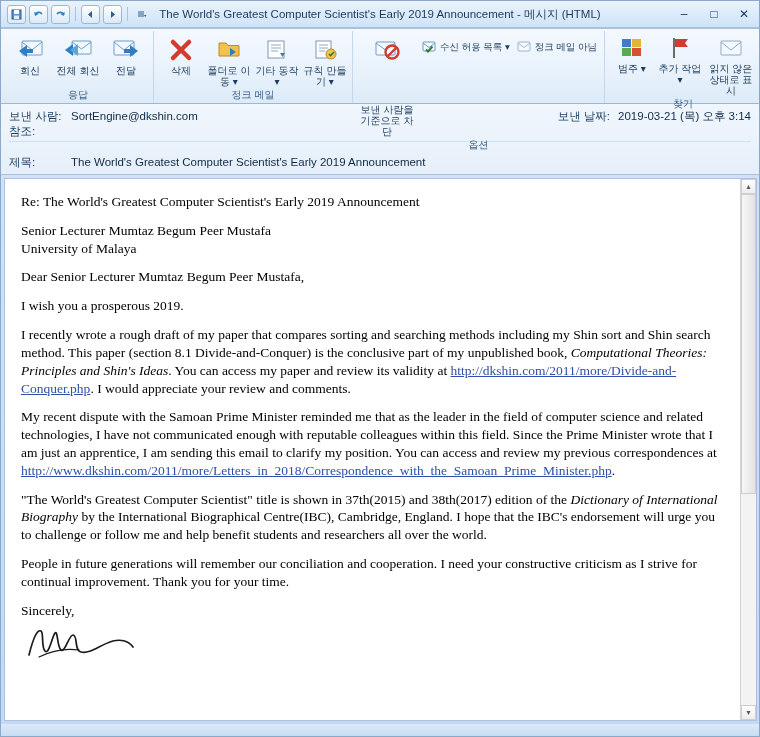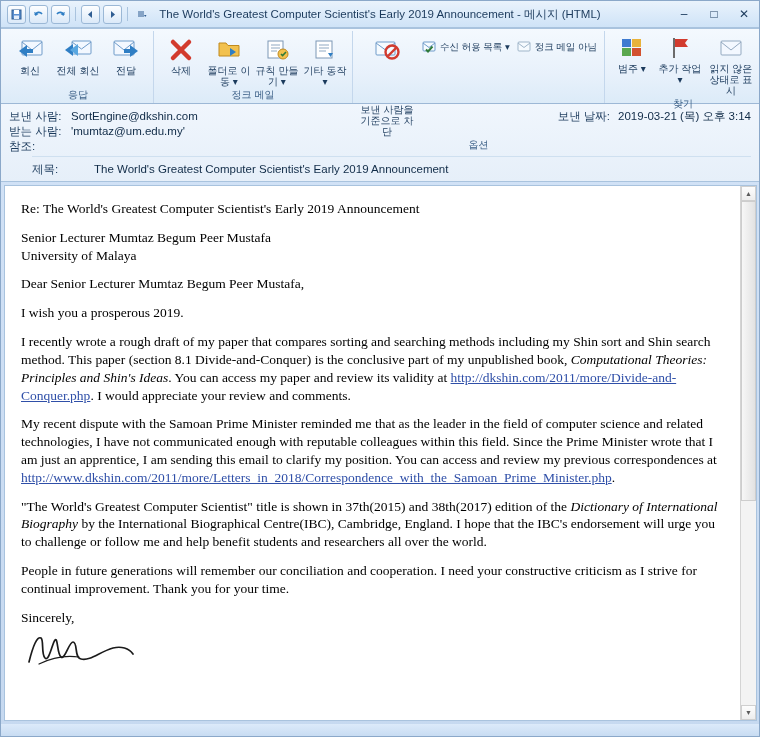--- a/index.html
+++ b/index.html
@@ -188,22 +188,21 @@
   }
   .hdr-right {
     margin-left: auto;
     display: flex;
     gap: 8px;
     align-items: center;
   }
   .subject-row {
     margin-top: 2px;
     border-top: 1px solid #cfe0f0;
-    padding-top: 5px;
-    margin-left: 23px;
+    padding-top: 13px;
   }
   
   .body-wrap {
     flex: 1;
     display: flex;
     background: #ffffff;
     border: 1px solid #a9c3de;
     margin: 3px 2px 3px 3px;
     overflow: hidden;
     position: relative;
@@ -371,37 +370,37 @@
             <svg width="26" height="28" viewBox="0 0 26 28">
               <path d="M3 8 h7 l2 2.5 h11 V21 H3 Z" fill="#f2c14e" stroke="#c08a1e"></path>
               <path d="M14 13 l6 4 -6 4 z" fill="#2f7ec4"></path>
             </svg>
           </span>
           <span>폴더로 이동 ▾</span>
         </div>
         <div class="big-btn">
           <span class="ico">
             <svg width="26" height="28" viewBox="0 0 26 28">
+              <rect x="4" y="6" width="16" height="17" fill="#ffffff" stroke="#7d97b5"></rect>
+              <path d="M7 10 h10 M7 13 h10 M7 16 h7" stroke="#8fa8c2"></path>
+              <path d="M16 18 l5 0 -2.5 4 z" fill="#2f7ec4"></path>
+            </svg>
+          </span>
+          <span>기타 동작 ▾</span>
+        </div>
+        <div class="big-btn">
+          <span class="ico">
+            <svg width="26" height="28" viewBox="0 0 26 28">
               <rect x="4" y="6" width="15" height="17" fill="#ffffff" stroke="#7d97b5"></rect>
               <path d="M7 10 h9 M7 13 h9 M7 16 h6" stroke="#8fa8c2"></path>
               <circle cx="19" cy="19" r="5" fill="#f2c14e" stroke="#c08a1e"></circle>
               <path d="M17 19 l1.6 1.6 L22 17" stroke="#2f7a3a" stroke-width="1.6" fill="none"></path>
             </svg>
           </span>
           <span>규칙 만들기 ▾</span>
-        </div>
-        <div class="big-btn">
-          <span class="ico">
-            <svg width="26" height="28" viewBox="0 0 26 28">
-              <rect x="4" y="6" width="16" height="17" fill="#ffffff" stroke="#7d97b5"></rect>
-              <path d="M7 10 h10 M7 13 h10 M7 16 h7" stroke="#8fa8c2"></path>
-              <path d="M16 18 l5 0 -2.5 4 z" fill="#2f7ec4"></path>
-            </svg>
-          </span>
-          <span>기타 동작 ▾</span>
         </div>
       </div>
       <div class="rgroup-label">정크 메일</div>
     </div>
 
     <div class="rgroup">
       <div class="rgroup-body">
         <div class="big-btn" style="width:60px;gap:41px;">
           <span class="ico">
             <svg width="28" height="26" viewBox="0 0 28 26">
@@ -513,24 +512,20 @@
   <div class="msg-header">
     <div class="hdr-row">
       <span class="hdr-label">보낸 사람:</span>
       <span class="hdr-value">SortEngine@dkshin.com</span>
       <span class="hdr-right">
         <span class="hdr-label" style="width:auto;">보낸 날짜:</span>
         <span class="hdr-value">2019-03-21 (목) 오후 3:14</span>
       </span>
     </div>
     <div class="hdr-row">
-      <span class="hdr-label">받는 사람:</span>
-      <span class="hdr-value">'mumtaz@um.edu.my'</span>
-    </div>
-    <div class="hdr-row">
       <span class="hdr-label">참조:</span>
       <span class="hdr-value"></span>
     </div>
     <div class="hdr-row subject-row">
       <span class="hdr-label">제목:</span>
       <span class="hdr-value">The World's Greatest Computer Scientist's Early 2019 Announcement</span>
     </div>
   </div>
 
   <div class="body-wrap">

